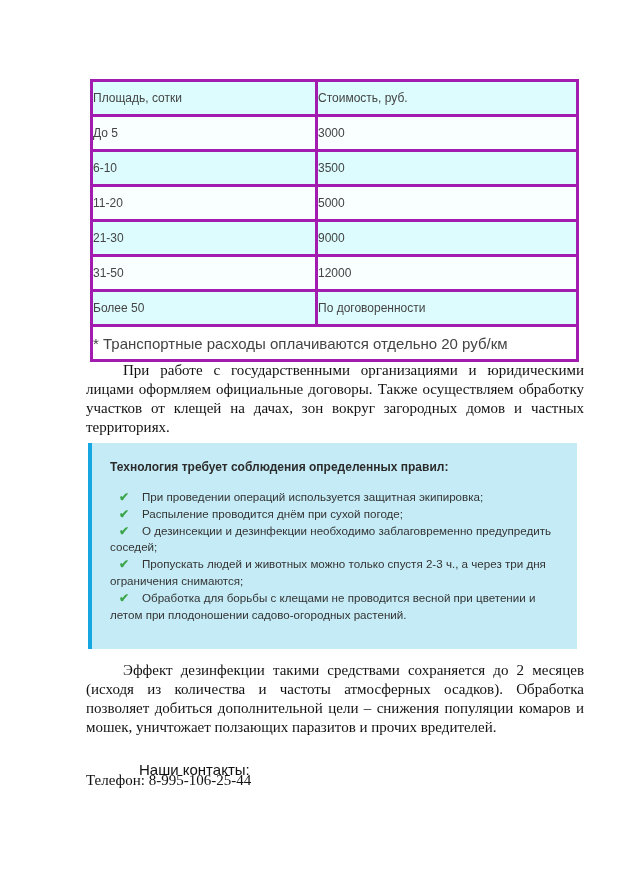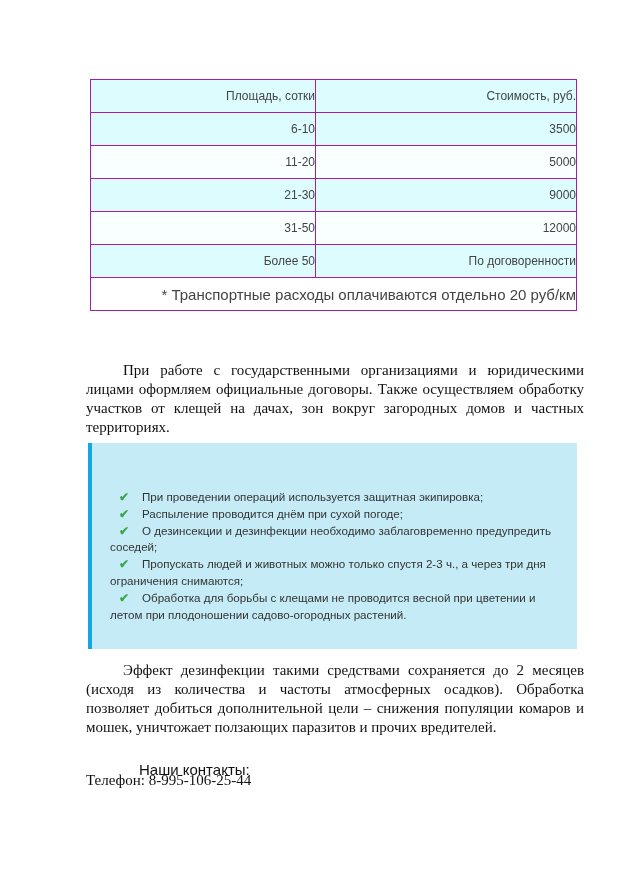--- a/index.html
+++ b/index.html
@@ -28,23 +28,23 @@
       width: 486px;
       border-collapse: collapse;
       font-family: "Liberation Sans", sans-serif;
       font-size: 12px;
       color: #444444;
       table-layout: fixed;
     }
     .price-table td, .price-table th {
       height: 32px;
       padding: 0;
-      text-align: right;
+      text-align: left;
       vertical-align: middle;
-      border: 1px solid #a21caf;
+      border: 3px solid #a21caf;
       font-weight: normal;
     }
     .price-table col.c1 { width: 225px; }
     .price-table col.c2 { width: 261px; }
     .price-table tr.cyan td,
     .price-table tr.cyan th { background: #dcfcfe; }
     .price-table tr.white td { background: #f9fefe; }
     .price-table tr.note td {
       background: #ffffff;
       font-size: 15px;
@@ -150,20 +150,24 @@
   <table class="price-table">
     <colgroup>
         <col class="c1">
         <col class="c2">
       </colgroup>
     <tbody>
         <tr class="cyan">
       <th>Площадь, сотки</th>
       <th>Стоимость, руб.</th>
     </tr>
+    <tr class="white">
+      <td>До 5</td>
+      <td>3000</td>
+    </tr>
     <tr class="cyan">
       <td>6-10</td>
       <td>3500</td>
     </tr>
     <tr class="white">
       <td>11-20</td>
       <td>5000</td>
     </tr>
     <tr class="cyan">
       <td>21-30</td>
@@ -179,20 +183,21 @@
     </tr>
     <tr class="note">
       <td colspan="2">* Транспортные расходы оплачиваются отдельно 20 руб/км</td>
     </tr>
   </tbody>
     </table>
 
   <p class="para para-1">При работе с государственными организациями и юридическими лицами оформляем официальные договоры. Также осуществляем обработку участков от клещей на дачах, зон вокруг загородных домов и частных территориях.</p>
 
   <div class="callout">
+    <p class="callout-title">Технология требует соблюдения определенных правил:</p>
     <ul class="callout-list">
       <li><span class="check">✔</span><span>При проведении операций используется защитная экипировка;</span></li>
       <li><span class="check">✔</span><span>Распыление проводится днём при сухой погоде;</span></li>
       <li><span class="check">✔</span><span>О дезинсекции и дезинфекции необходимо заблаговременно предупредить соседей;</span></li>
       <li><span class="check">✔</span><span>Пропускать людей и животных можно только спустя 2-3 ч., а через три дня ограничения снимаются;</span></li>
       <li><span class="check">✔</span><span>Обработка для борьбы с клещами не проводится весной при цветении и летом при плодоношении садово-огородных растений.</span></li>
     </ul>
   </div>
 
   <p class="para para-2">Эффект дезинфекции такими средствами сохраняется до 2 месяцев (исходя из количества и частоты атмосферных осадков). Обработка позволяет добиться дополнительной цели – снижения популяции комаров и мошек, уничтожает ползающих паразитов и прочих вредителей.</p>

